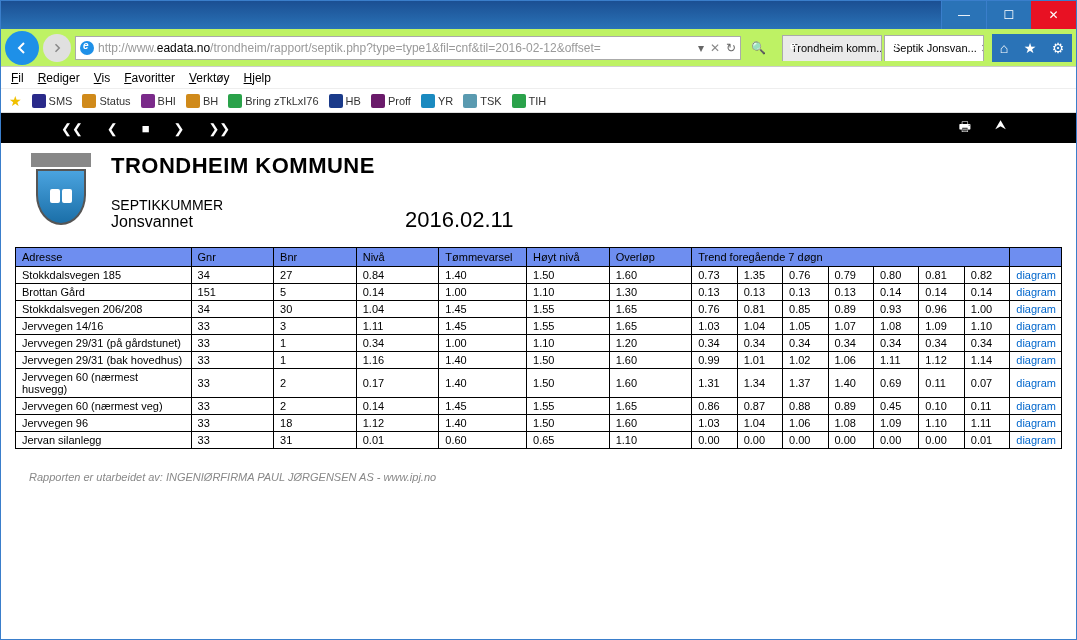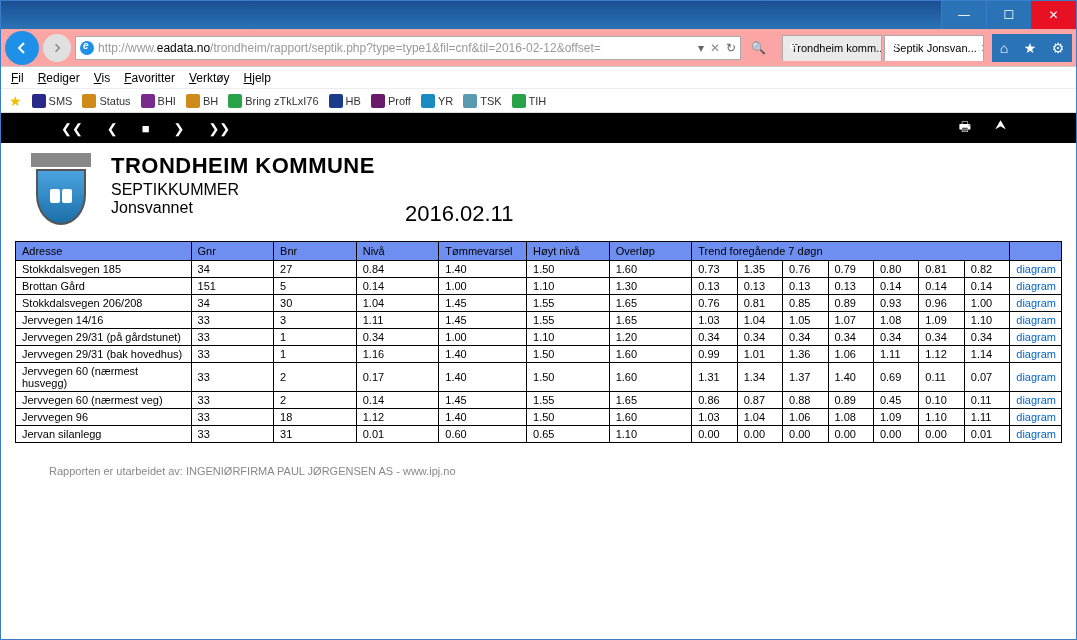--- a/index.html
+++ b/index.html
@@ -2,21 +2,21 @@
 <html><head>
 <meta charset="utf-8">
 <style>
   * { box-sizing: border-box; }
   html,body { margin:0; padding:0; font-family: "Segoe UI", Tahoma, sans-serif; background:#fff; }
   .window { width:1077px; height:640px; border:1px solid #3a7ecb; position:relative; background:#fff; display:flex; flex-direction:column; }
   .titlebar { height:28px; background: linear-gradient(#1b4f93,#2a73b7); display:flex; justify-content:flex-end; align-items:stretch; }
   .titlebar .sysbtn { width:45px; display:flex; align-items:center; justify-content:center; color:#fff; font-size:12px;}
   .titlebar .min,.titlebar .max { background:#2a73b7; border-left:1px solid #3a7ecb;}
   .titlebar .close { background:#e81123; }
-  .topbar { height:38px; background:#fca5a5; border-bottom:1px solid #ccc; display:flex; align-items:center; padding:0 4px; gap:4px;}
+  .topbar { height:38px; background:#bef264; border-bottom:1px solid #ccc; display:flex; align-items:center; padding:0 4px; gap:4px;}
   .navbtn { width:30px; height:30px; border-radius:50%; display:flex; align-items:center; justify-content:center; color:#fff; font-size:14px;}
   .back { background:#1e90e8; width:34px; height:34px;}
   .fwd { background:#e0e0e0; color:#888; width:28px; height:28px;}
   .urlbar { flex:1; height:24px; border:1px solid #aaa; background:#fff; display:flex; align-items:center; padding:0 4px; font-size:12px; color:#555;}
   .urlbar .proto { color:#999; }
   .urlbar .host { color:#000; }
   .urlactions { display:flex; align-items:center; gap:6px; padding:0 6px; color:#666; font-size:12px;}
   .tabs { display:flex; gap:2px; padding-left:6px;}
   .tab { height:26px; width:100px; border:1px solid #aaa; border-bottom:none; background:#eaeaea; font-size:11px; display:flex; align-items:center; padding:0 4px; gap:4px; overflow:hidden; white-space:nowrap;}
   .tab.active { background:#fff; }
@@ -34,29 +34,29 @@
   .blackbar .right { position:absolute; right:70px; display:flex; gap:24px;}
   .reportheader { display:flex; align-items:flex-start; padding:10px 30px 4px 30px; gap:20px;}
   .crest { width:60px; height:72px; position:relative;}
   .crest .wall { height:14px; background:#888; display:flex; justify-content:space-between;}
   .crest .wall span{ width:10px; height:14px; background:#888; display:block;}
   .crest .shield { width:50px; height:56px; margin:2px auto 0; background:linear-gradient(#4aa3df,#1b6fa8); border:2px solid #555; border-radius:0 0 25px 25px / 0 0 30px 30px; position:relative;}
   .crest .shield::before { content:""; position:absolute; left:12px; top:18px; width:10px; height:14px; background:#fff; border-radius:2px;}
   .crest .shield::after { content:""; position:absolute; right:12px; top:18px; width:10px; height:14px; background:#fff; border-radius:2px;}
   .titles { flex:1; }
   .titles h1 { font-size:22px; margin:0; letter-spacing:0.5px; font-weight:bold;}
-  .titles .sub { font-size:16px; margin-top:2px;}
+  .titles .sub { font-size:14px; margin-top:18px;}
   .titles .loc { font-size:16px; }
   .date { font-size:22px; align-self:flex-end; margin-bottom:2px; margin-right:60px;}
   .reportheadwrap { display:flex; align-items:flex-end;}
   table.report { border-collapse:collapse; width:calc(100% - 28px); margin:12px 14px; font-size:11px; color:#000; table-layout:fixed;}
   table.report th { background:#6e8ef0; text-align:left; padding:3px 6px; border:1px solid #000; font-weight:normal;}
   table.report td { border:1px solid #000; padding:2px 6px; }
   table.report td.link { color:#0066cc; }
-  .footer { font-size:11px; color:#888; padding:10px 48px;}
+  .footer { font-size:11px; color:#888; padding:10px 28px;font-style:italic;}
   col.adr{width:170px;} col.gnr{width:80px;} col.bnr{width:80px;} col.niv{width:80px;}
   col.tom{width:85px;} col.hoy{width:80px;} col.ovl{width:80px;}
   col.tr{width:44px;}
   col.dg{width:50px;}
 </style>
 </head>
 <body>
 
 <div class="window">
 
@@ -320,21 +320,21 @@
           <tr>
             <td>Jervvegen 29/31 (bak hovedhus)</td>
             <td>33</td>
             <td>1</td>
             <td>1.16</td>
             <td>1.40</td>
             <td>1.50</td>
             <td>1.60</td>
             <td>0.99</td>
             <td>1.01</td>
-            <td>1.36</td>
+            <td>1.02</td>
             <td>1.06</td>
             <td>1.11</td>
             <td>1.12</td>
             <td>1.14</td>
             <td class="link">diagram</td>
           </tr>
           <tr>
             <td>Jervvegen 60 (nærmest husvegg)</td>
             <td>33</td>
             <td>2</td>

